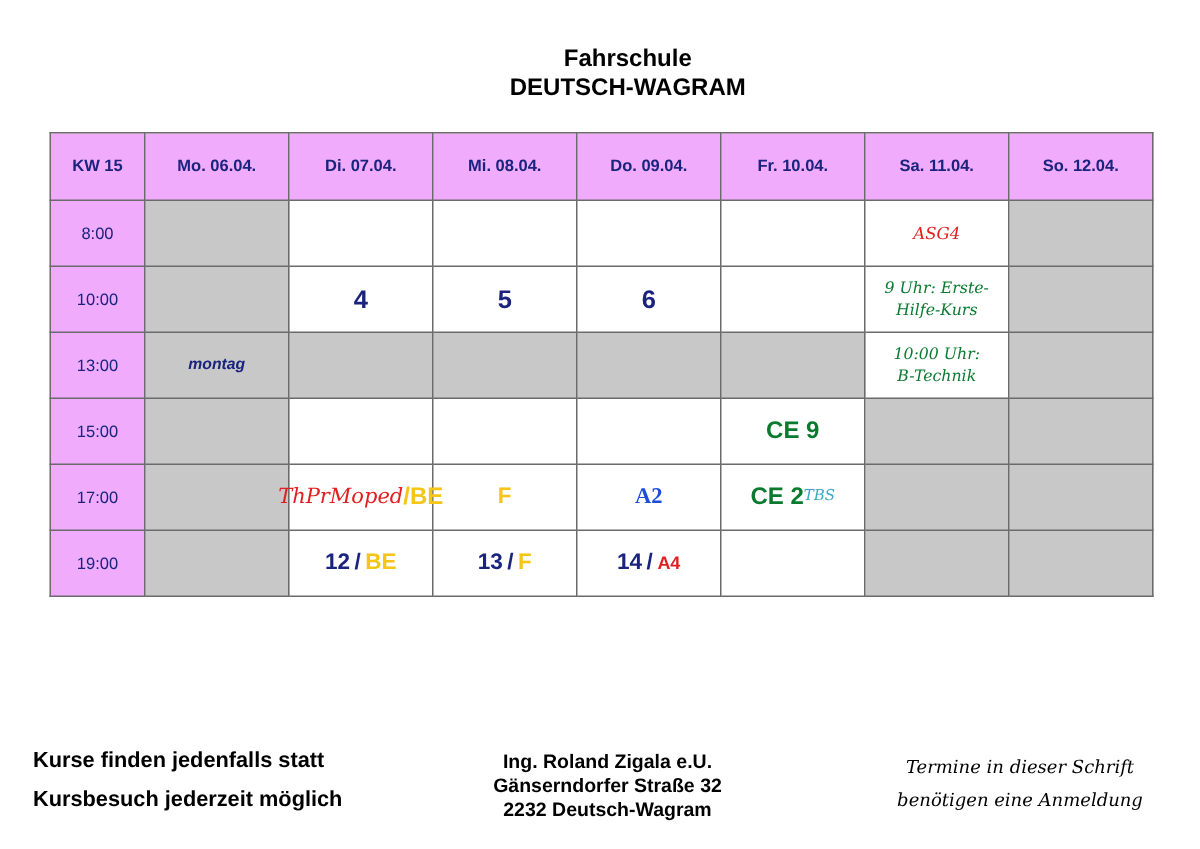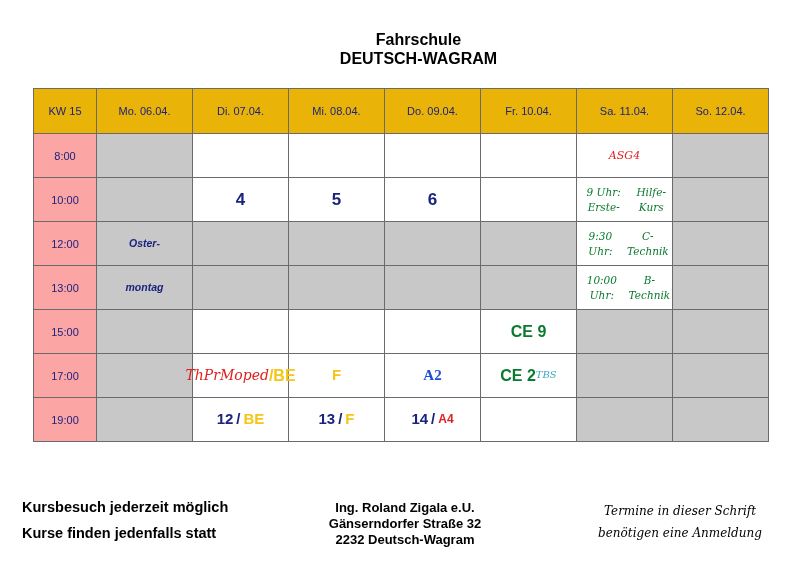--- a/index.html
+++ b/index.html
@@ -46,30 +46,30 @@
     padding: 0;
     text-align: center;
     vertical-align: middle;
     font-size: 11px;
   }
   col.c-time { width: 63px; }
   col.c-day  { width: 96px; }
 
   thead th {
     height: 44px;
-    background: #eab308;
+    background: #f0abfc;
     font-size: 9.5px;
-    font-weight: normal;
+    font-weight: bold;
     color: #1a237e;
   }
   thead th.kw {
     color: #1a237e;
   }
   tbody td.timecell {
-    background: #fca5a5;
+    background: #f0abfc;
     color: #1a237e;
     font-size: 11px;
     font-weight: normal;
     height: 43px;
   }
   tbody td.gray {
     background: #c8c8c8;
   }
   tbody tr { height: 43px; }
 
@@ -161,20 +161,21 @@
     font-size: 10.5px;
   }
   .montag {
     color: #1a237e;
     font-weight: bold;
     font-style: italic;
     font-size: 10.5px;
   }
   .two-line {
     display: flex;
+    flex-direction: column;
     align-items: center;
     justify-content: center;
     height: 100%;
   }
   
   .footer {
     position: absolute;
     left: 0;
     top: 486px;
     width: 800px;
@@ -283,39 +284,20 @@
           <td></td>
           <td>
             <div class="two-line">
               <span class="script-green">9 Uhr: Erste-</span>
               <span class="script-green">Hilfe-Kurs</span>
             </div>
           </td>
           <td class="gray"></td>
         </tr>
 
-        <tr>
-          <td class="timecell">12:00</td>
-          <td class="gray">
-            <div class="cell-inner">
-                <span class="oster">Oster-</span>
-              </div>
-          </td>
-          <td class="gray"></td>
-          <td class="gray"></td>
-          <td class="gray"></td>
-          <td class="gray"></td>
-          <td>
-            <div class="two-line">
-              <span class="script-green">9:30 Uhr:</span>
-              <span class="script-green">C-Technik</span>
-            </div>
-          </td>
-          <td class="gray"></td>
-        </tr>
 
         <tr>
           <td class="timecell">13:00</td>
           <td class="gray">
             <div class="cell-inner">
                 <span class="montag">montag</span>
               </div>
           </td>
           <td class="gray"></td>
           <td class="gray"></td>
@@ -403,22 +385,22 @@
           <td class="gray"></td>
           <td class="gray"></td>
         </tr>
 
       </tbody>
     </table>
   </div>
 
   <div class="footer">
     <div class="footer-left">
+      <div>Kurse finden jedenfalls statt</div>
       <div>Kursbesuch jederzeit möglich</div>
-      <div>Kurse finden jedenfalls statt</div>
     </div>
     <div class="footer-center">
       <div>Ing. Roland Zigala e.U.</div>
       <div>Gänserndorfer Straße 32</div>
       <div>2232 Deutsch-Wagram</div>
     </div>
     <div class="footer-right">
       <div>Termine in dieser Schrift</div>
       <div>benötigen eine Anmeldung</div>
     </div>

